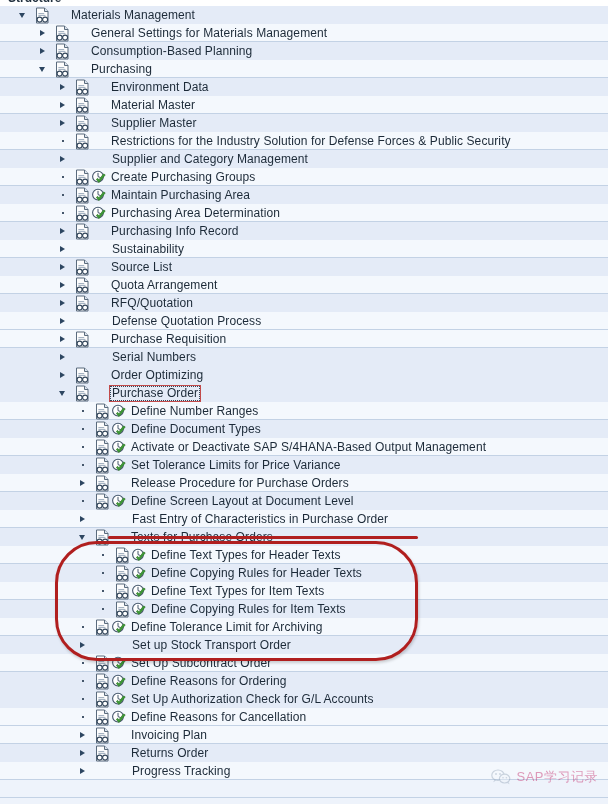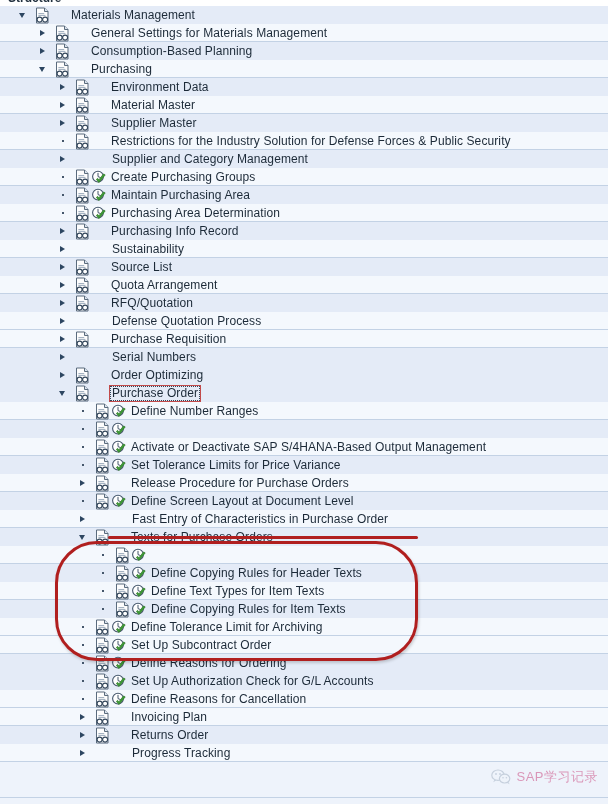--- a/index.html
+++ b/index.html
@@ -605,20 +605,21 @@
           </svg>
         </span>
         <span class="act-icon">
           <svg width="15" height="15" viewBox="0 0 15 15">
             <circle cx="7" cy="6.6" r="5.4" fill="#ffffff" stroke="#44566b" stroke-width="1.1"></circle>
             <line x1="7" y1="6.6" x2="7" y2="2.9" stroke="#44566b" stroke-width="1"></line>
             <line x1="7" y1="6.6" x2="9.6" y2="7.6" stroke="#44566b" stroke-width="1"></line>
             <path d="M5.4 9.4 L7.9 12.6 L14.2 4.9 L12.5 3.9 L7.8 9.9 L6.6 8.3 Z" fill="#3e9e35" stroke="#2b7324" stroke-width="0.7" stroke-linejoin="round"></path>
           </svg>
         </span>
+        <span class="label">Define Document Types</span>
       </div>
       <div class="row alt sep">
         <span class="spacer" style="width: 78px;"></span>
         <span class="twisty leaf"></span>
         <span class="spacer" style="width: 6px;"></span>
         <span class="doc-icon">
           <svg width="15" height="17" viewBox="0 0 15 17">
             <path d="M1.5 1 H9.5 L13 4.5 V16 H1.5 Z" fill="#fdfdfd" stroke="#5a6b7d" stroke-width="1"></path>
             <path d="M9.5 1 V4.5 H13" fill="#dde5ef" stroke="#5a6b7d" stroke-width="1"></path>
             <line x1="3.4" y1="6.6" x2="9.2" y2="6.6" stroke="#8fa0b4" stroke-width="0.9"></line>
@@ -748,20 +749,21 @@
           </svg>
         </span>
         <span class="act-icon">
           <svg width="15" height="15" viewBox="0 0 15 15">
             <circle cx="7" cy="6.6" r="5.4" fill="#ffffff" stroke="#44566b" stroke-width="1.1"></circle>
             <line x1="7" y1="6.6" x2="7" y2="2.9" stroke="#44566b" stroke-width="1"></line>
             <line x1="7" y1="6.6" x2="9.6" y2="7.6" stroke="#44566b" stroke-width="1"></line>
             <path d="M5.4 9.4 L7.9 12.6 L14.2 4.9 L12.5 3.9 L7.8 9.9 L6.6 8.3 Z" fill="#3e9e35" stroke="#2b7324" stroke-width="0.7" stroke-linejoin="round"></path>
           </svg>
         </span>
+        <span class="label">Define Text Types for Header Texts</span>
       </div>
       <div class="row">
         <span class="spacer" style="width: 98px;"></span>
         <span class="twisty leaf"></span>
         <span class="spacer" style="width: 6px;"></span>
         <span class="doc-icon">
           <svg width="15" height="17" viewBox="0 0 15 17">
             <path d="M1.5 1 H9.5 L13 4.5 V16 H1.5 Z" fill="#fdfdfd" stroke="#5a6b7d" stroke-width="1"></path>
             <path d="M9.5 1 V4.5 H13" fill="#dde5ef" stroke="#5a6b7d" stroke-width="1"></path>
             <line x1="3.4" y1="6.6" x2="9.2" y2="6.6" stroke="#8fa0b4" stroke-width="0.9"></line>
@@ -848,20 +850,28 @@
         </span>
         <span class="act-icon">
           <svg width="15" height="15" viewBox="0 0 15 15">
             <circle cx="7" cy="6.6" r="5.4" fill="#ffffff" stroke="#44566b" stroke-width="1.1"></circle>
             <line x1="7" y1="6.6" x2="7" y2="2.9" stroke="#44566b" stroke-width="1"></line>
             <line x1="7" y1="6.6" x2="9.6" y2="7.6" stroke="#44566b" stroke-width="1"></line>
             <path d="M5.4 9.4 L7.9 12.6 L14.2 4.9 L12.5 3.9 L7.8 9.9 L6.6 8.3 Z" fill="#3e9e35" stroke="#2b7324" stroke-width="0.7" stroke-linejoin="round"></path>
           </svg>
         </span>
         <span class="label">Define Tolerance Limit for Archiving</span>
+      </div>
+      <div class="row">
+        <span class="spacer" style="width: 78px;"></span>
+        <span class="twisty closed"></span>
+        <span class="spacer" style="width: 6px;"></span>
+        <span class="icon-gap"></span>
+        <span class="act-gap"></span>
+        <span class="label">Set up Stock Transport Order</span>
       </div>
       <div class="row alt sep">
         <span class="spacer" style="width: 78px;"></span>
         <span class="twisty leaf"></span>
         <span class="spacer" style="width: 6px;"></span>
         <span class="doc-icon">
           <svg width="15" height="17" viewBox="0 0 15 17">
             <path d="M1.5 1 H9.5 L13 4.5 V16 H1.5 Z" fill="#fdfdfd" stroke="#5a6b7d" stroke-width="1"></path>
             <path d="M9.5 1 V4.5 H13" fill="#dde5ef" stroke="#5a6b7d" stroke-width="1"></path>
             <line x1="3.4" y1="6.6" x2="9.2" y2="6.6" stroke="#8fa0b4" stroke-width="0.9"></line>

